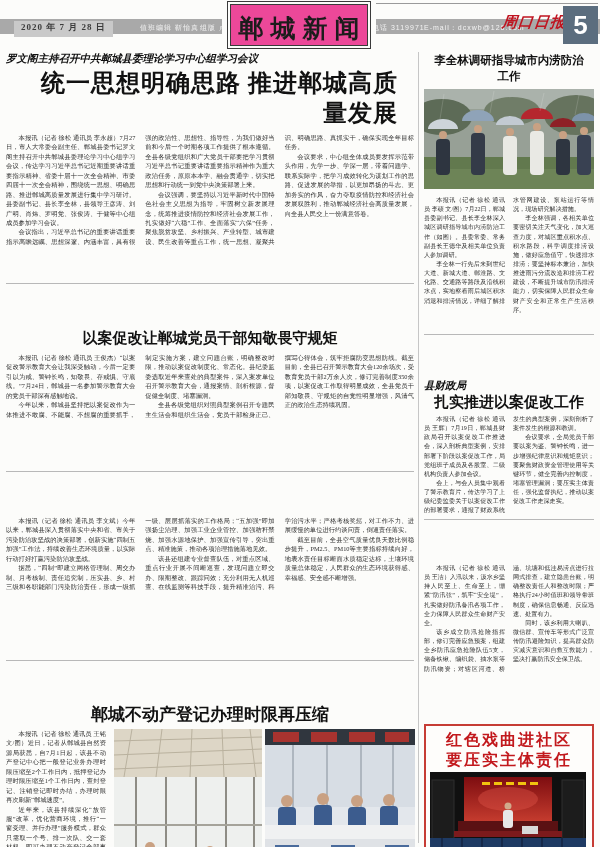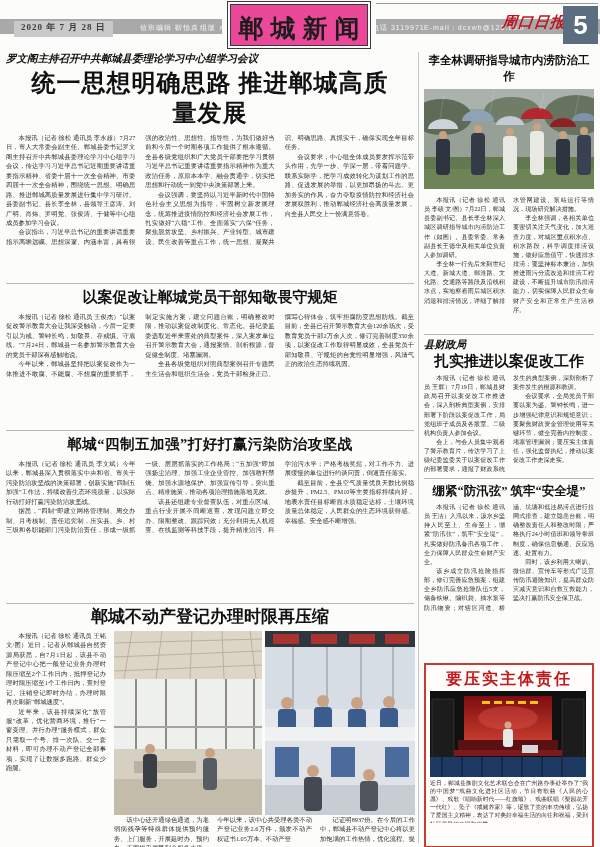--- a/index.html
+++ b/index.html
@@ -24,34 +24,34 @@
             font-size:26px;font-weight:bold;display:flex;align-items:center;justify-content:center;
             font-family:"Liberation Sans",sans-serif;}
   
   .vdiv{position:absolute;top:52px;left:418px;width:1px;height:791px;background:#c6c6c6;}
   .left-col{position:absolute;top:52px;left:6px;width:408px;}
   .right-col{position:absolute;top:52px;left:424px;width:170px;}
   section{border-bottom:1px solid #b8b8b8;}
   section:last-child,.nb{border-bottom:none;}
   .kicker{font-style:italic;font-weight:700;font-size:10.5px;color:#111;line-height:13px;}
   .headline{font-weight:bold;text-align:center;color:#111;}
-  .h-main{font-size:24px;line-height:30px;margin:3px 16px 5px;letter-spacing:1px;}
+  .h-main{font-size:24px;line-height:30px;margin:3px 16px 5px;letter-spacing:1px;text-align:right;}
   .h2{font-size:15px;line-height:20px;margin:0 0 5px;}
   .h3{font-size:14.5px;line-height:20px;margin:0 0 5px;letter-spacing:.5px;}
   .h4{font-size:17px;line-height:20px;margin:0 0 4px;}
-  .hr1{font-size:11.5px;line-height:16px;margin:0 0 3px;}
+  .hr1{font-size:11.5px;line-height:16px;margin:0 6px 3px;}
   .hr2{font-size:15px;line-height:19px;margin:1px 0 3px;}
   .hr3{font-size:12.5px;line-height:17px;margin:1px 0 3px;}
   .body-txt{font-size:6.3px;line-height:1.5;text-align:justify;color:#2d2d2d;overflow:hidden;}
   .body-txt p{margin:0;text-indent:2em;}
   .cols3{column-count:3;column-gap:10px;}
   .cols2{column-count:2;column-gap:8px;}
   .b1{height:150px;} .b2{height:118px;} .b3{height:144px;}
   .rb1{height:138px;font-size:6.1px;} .rb2{height:104px;font-size:6.1px;} .rb3{height:156px;font-size:6.1px;}
-  .pad{padding-top:3px;}
+  .pad{padding-top:3px;margin-top:41px;}
   
   .a4-flex{display:flex;gap:8px;height:240px;}
   .a4-left{width:100px;flex:none;height:240px;}
   .a4-right{flex:1;display:flex;flex-direction:column;}
   .photo-row{display:flex;gap:3px;height:184px;}
   .photo-row svg{display:block;}
   .photo-cap{font-size:7px;font-weight:bold;text-align:center;line-height:12px;color:#222;}
   .a4-strip{column-count:3;column-gap:8px;height:42px;font-size:6.3px;}
   
   .rphoto{margin:2px 0 3px;}
@@ -100,21 +100,20 @@
     <section class="pad">
       <div class="headline h2">以案促改让郸城党员干部知敬畏守规矩</div>
       <div class="body-txt cols3 b2">
         <p>本报讯（记者 徐松 通讯员 王俊杰）“以案促改警示教育大会让我深受触动，今后一定要引以为戒、警钟长鸣，知敬畏、存戒惧、守底线。”7月24日，郸城县一名参加警示教育大会的党员干部深有感触地说。</p>
         <p>今年以来，郸城县坚持把以案促改作为一体推进不敢腐、不能腐、不想腐的重要抓手，制定实施方案，建立问题台账，明确整改时限，推动以案促改制度化、常态化。县纪委监委选取近年来查处的典型案件，深入案发单位召开警示教育大会，通报案情、剖析根源，督促健全制度、堵塞漏洞。</p>
         <p>全县各级党组织对照典型案例召开专题民主生活会和组织生活会，党员干部检身正己、撰写心得体会，筑牢拒腐防变思想防线。截至目前，全县已召开警示教育大会120余场次，受教育党员干部2万余人次，修订完善制度350余项，以案促改工作取得明显成效，全县党员干部知敬畏、守规矩的自觉性明显增强，风清气正的政治生态持续巩固。</p>
       </div>
     </section>
 
     <section class="pad">
-      <div class="headline h3">郸城“四制五加强”打好打赢污染防治攻坚战</div>
       <div class="body-txt cols3 b3">
         <p>本报讯（记者 徐松 通讯员 李文斌）今年以来，郸城县深入贯彻落实中央和省、市关于污染防治攻坚战的决策部署，创新实施“四制五加强”工作法，持续改善生态环境质量，以实际行动打好打赢污染防治攻坚战。</p>
         <p>据悉，“四制”即建立网格管理制、周交办制、月考核制、责任追究制，压实县、乡、村三级和各职能部门污染防治责任，形成一级抓一级、层层抓落实的工作格局；“五加强”即加强扬尘治理、加强工业企业管控、加强秸秆禁烧、加强水源地保护、加强宣传引导，突出重点、精准施策，推动各项治理措施落地见效。</p>
         <p>该县还组建专业督查队伍，对重点区域、重点行业开展不间断巡查，发现问题立即交办、限期整改、跟踪问效；充分利用无人机巡查、在线监测等科技手段，提升精准治污、科学治污水平；严格考核奖惩，对工作不力、进展缓慢的单位进行约谈问责，倒逼责任落实。</p>
         <p>截至目前，全县空气质量优良天数比例稳步提升，PM2.5、PM10等主要指标持续向好，地表水责任目标断面水质稳定达标，土壤环境质量总体稳定，人民群众的生态环境获得感、幸福感、安全感不断增强。</p>
       </div>
     </section>
 
     <section class="pad nb">
       <div class="headline h4">郸城不动产登记办理时限再压缩</div>
@@ -248,29 +247,29 @@
       <div class="kicker">县财政局</div>
       <div class="headline hr2">扎实推进以案促改工作</div>
       <div class="body-txt cols2 rb2">
         <p>本报讯（记者 徐松 通讯员 王辉）7月19日，郸城县财政局召开以案促改工作推进会，深入剖析典型案例，安排部署下阶段以案促改工作，局党组班子成员及各股室、二级机构负责人参加会议。</p>
         <p>会上，与会人员集中观看了警示教育片，传达学习了上级纪委监委关于以案促改工作的部署要求，通报了财政系统发生的典型案例，深刻剖析了案件发生的根源和教训。</p>
         <p>会议要求，全局党员干部要以案为鉴、警钟长鸣，进一步增强纪律意识和规矩意识；要聚焦财政资金管理使用等关键环节，健全完善内控制度，堵塞管理漏洞；要压实主体责任，强化监督执纪，推动以案促改工作走深走实。</p>
       </div>
     </section>
 
     <section class="pad nb">
-      <div class="headline hr3">绷紧“防汛弦” 筑牢“安全堤”</div>
       <div class="body-txt cols2 rb3">
         <p>本报讯（记者 徐松 通讯员 王洁）入汛以来，汲水乡坚持人民至上、生命至上，绷紧“防汛弦”，筑牢“安全堤”，扎实做好防汛备汛各项工作，全力保障人民群众生命财产安全。</p>
         <p>该乡成立防汛抢险指挥部，修订完善应急预案，组建全乡防汛应急抢险队伍5支，储备铁锹、编织袋、抽水泵等防汛物资；对辖区河道、桥涵、坑塘和低洼易涝点进行拉网式排查，建立隐患台账，明确整改责任人和整改时限；严格执行24小时值班和领导带班制度，确保信息畅通、反应迅速、处置有力。</p>
         <p>同时，该乡利用大喇叭、微信群、宣传车等形式广泛宣传防汛避险知识，提高群众防灾减灾意识和自救互救能力，坚决打赢防汛安全保卫战。</p>
       </div>
     </section>
 
     <div class="red-box">
+      <div class="red-title">红色戏曲进社区</div>
       <div class="red-title">要压实主体责任</div>
       <svg width="156" height="86" viewBox="0 0 156 86" style="margin-top:2px;display:block;">
         <rect width="156" height="86" fill="#101010"></rect>
         <rect x="2" y="8" width="22" height="62" fill="#1c1c1c" stroke="#2e2e2e"></rect>
         <rect x="132" y="8" width="22" height="62" fill="#1c1c1c" stroke="#2e2e2e"></rect>
         <defs>
           <linearGradient id="scr" x1="0" y1="0" x2="0" y2="1">
             <stop offset="0" stop-color="#7e0d10"></stop>
               <stop offset="1" stop-color="#c43b2e"></stop>
           </linearGradient>

